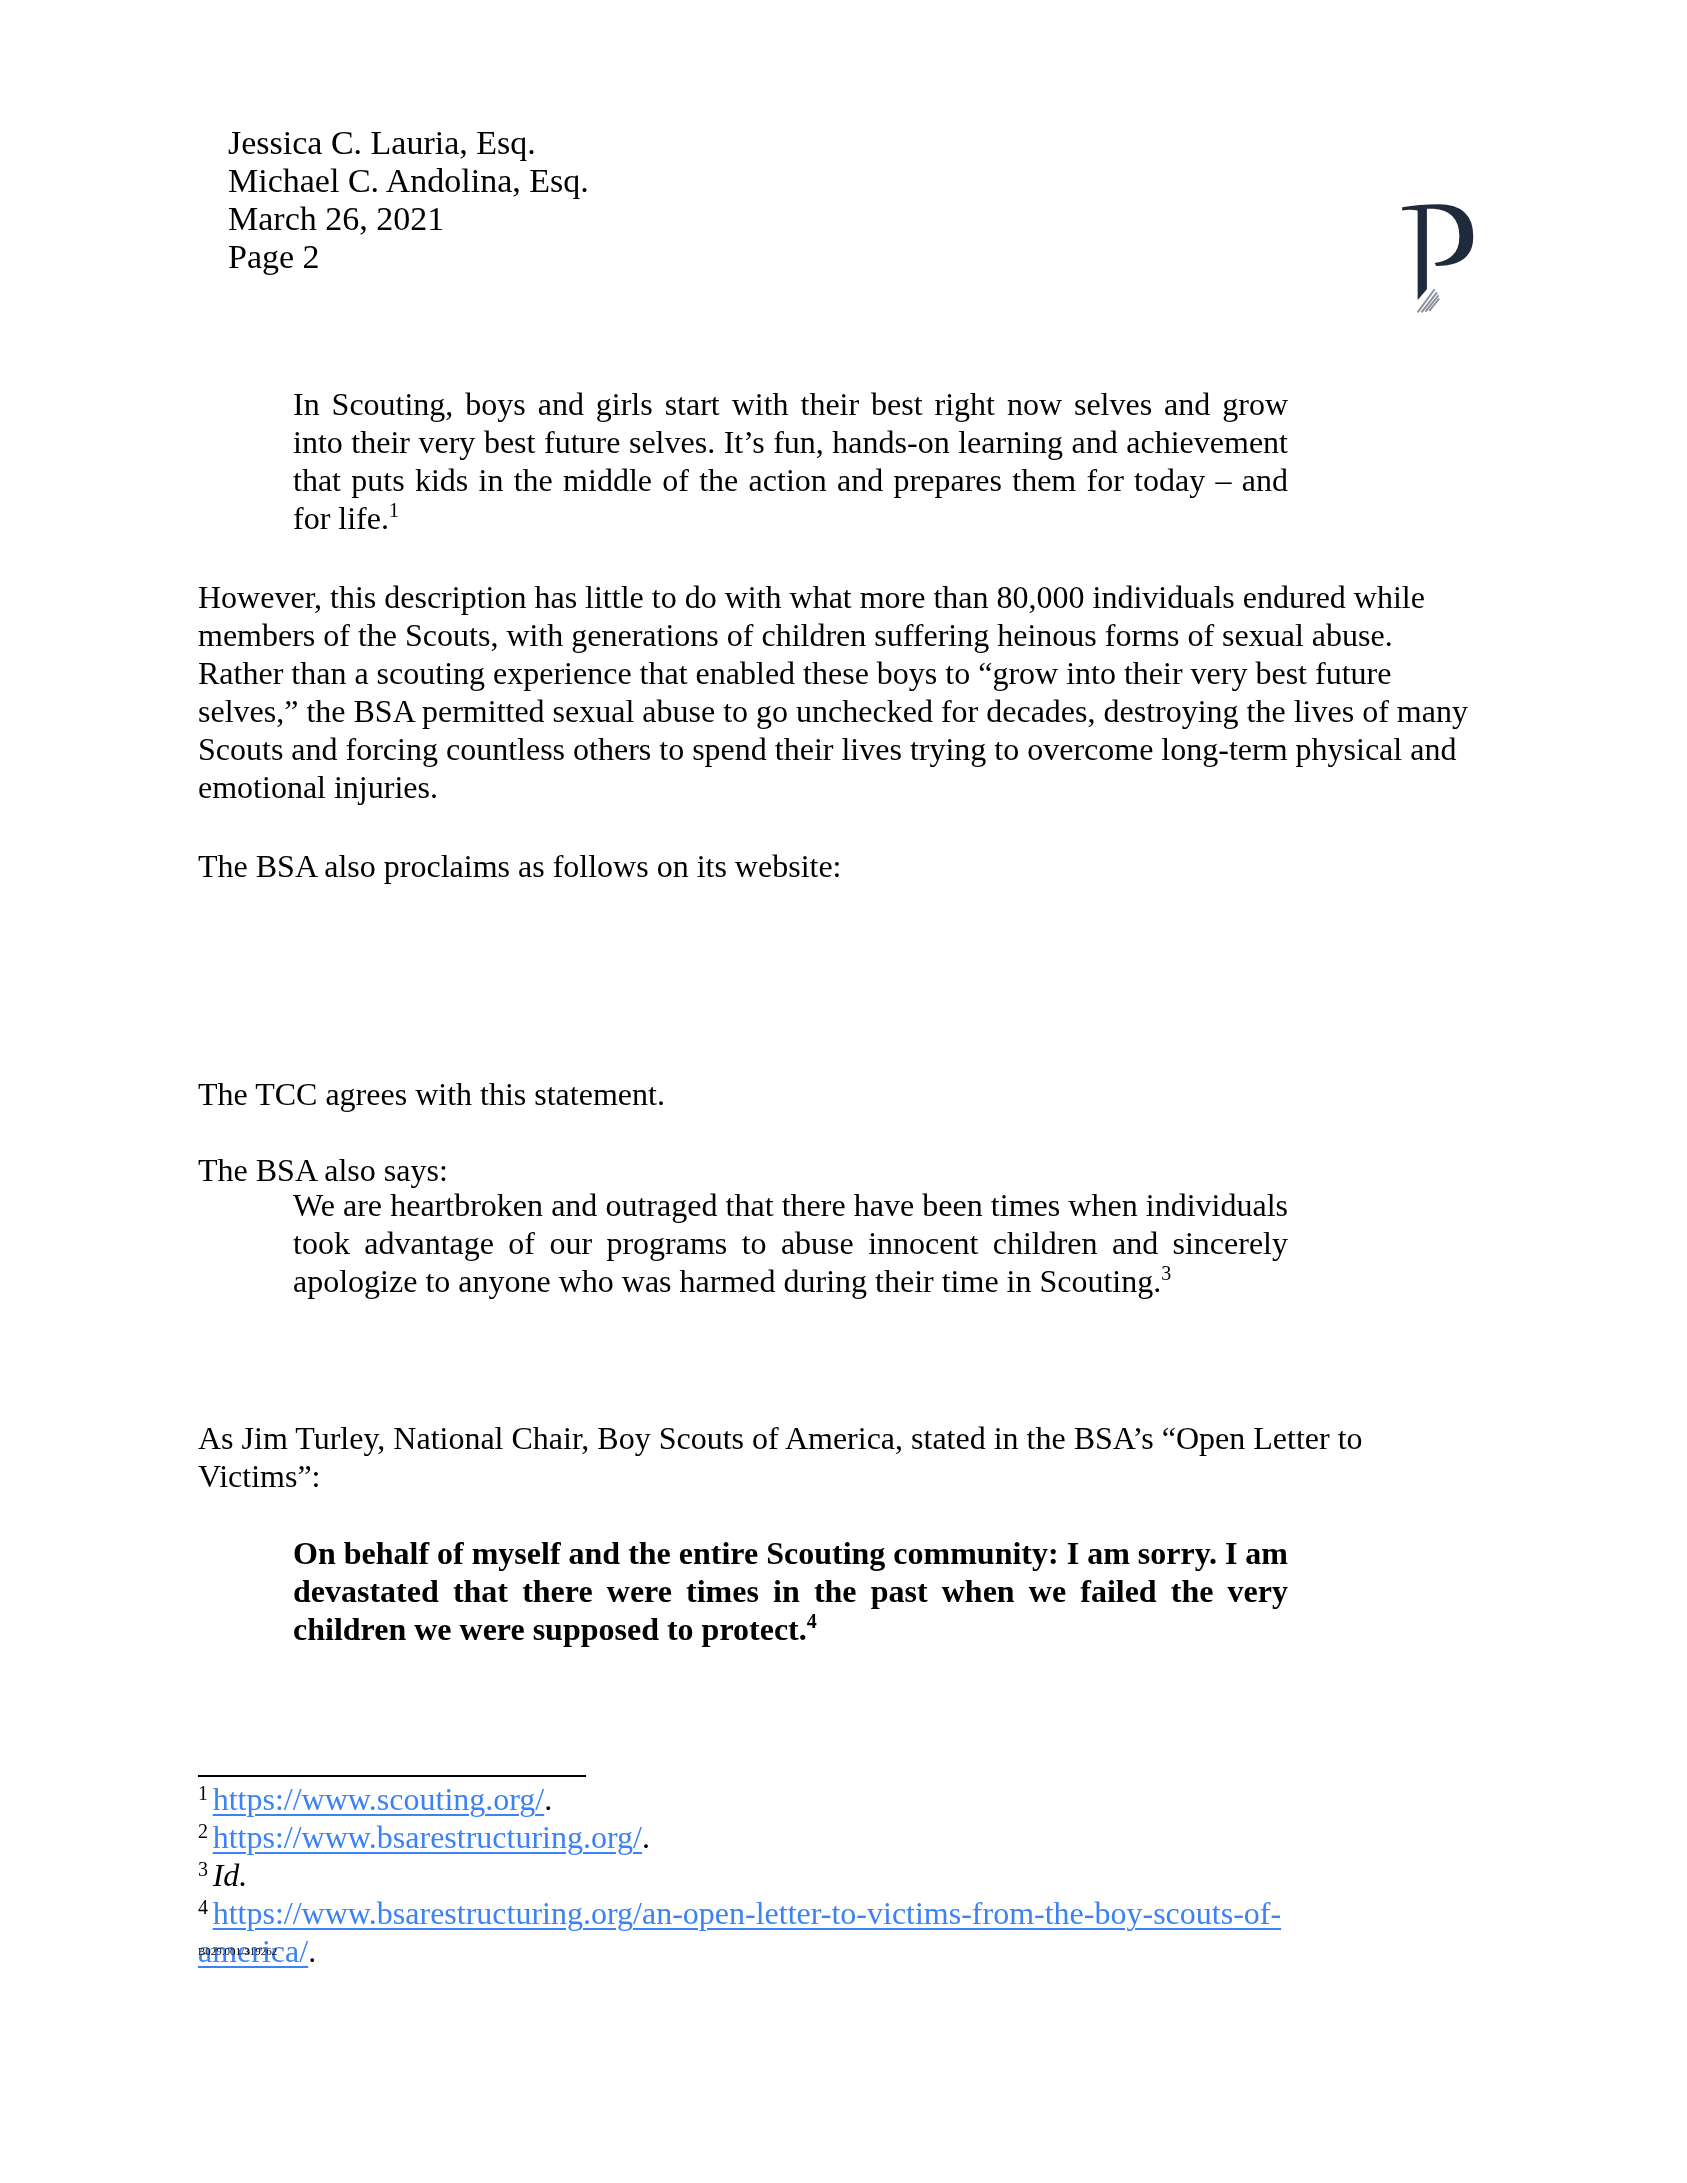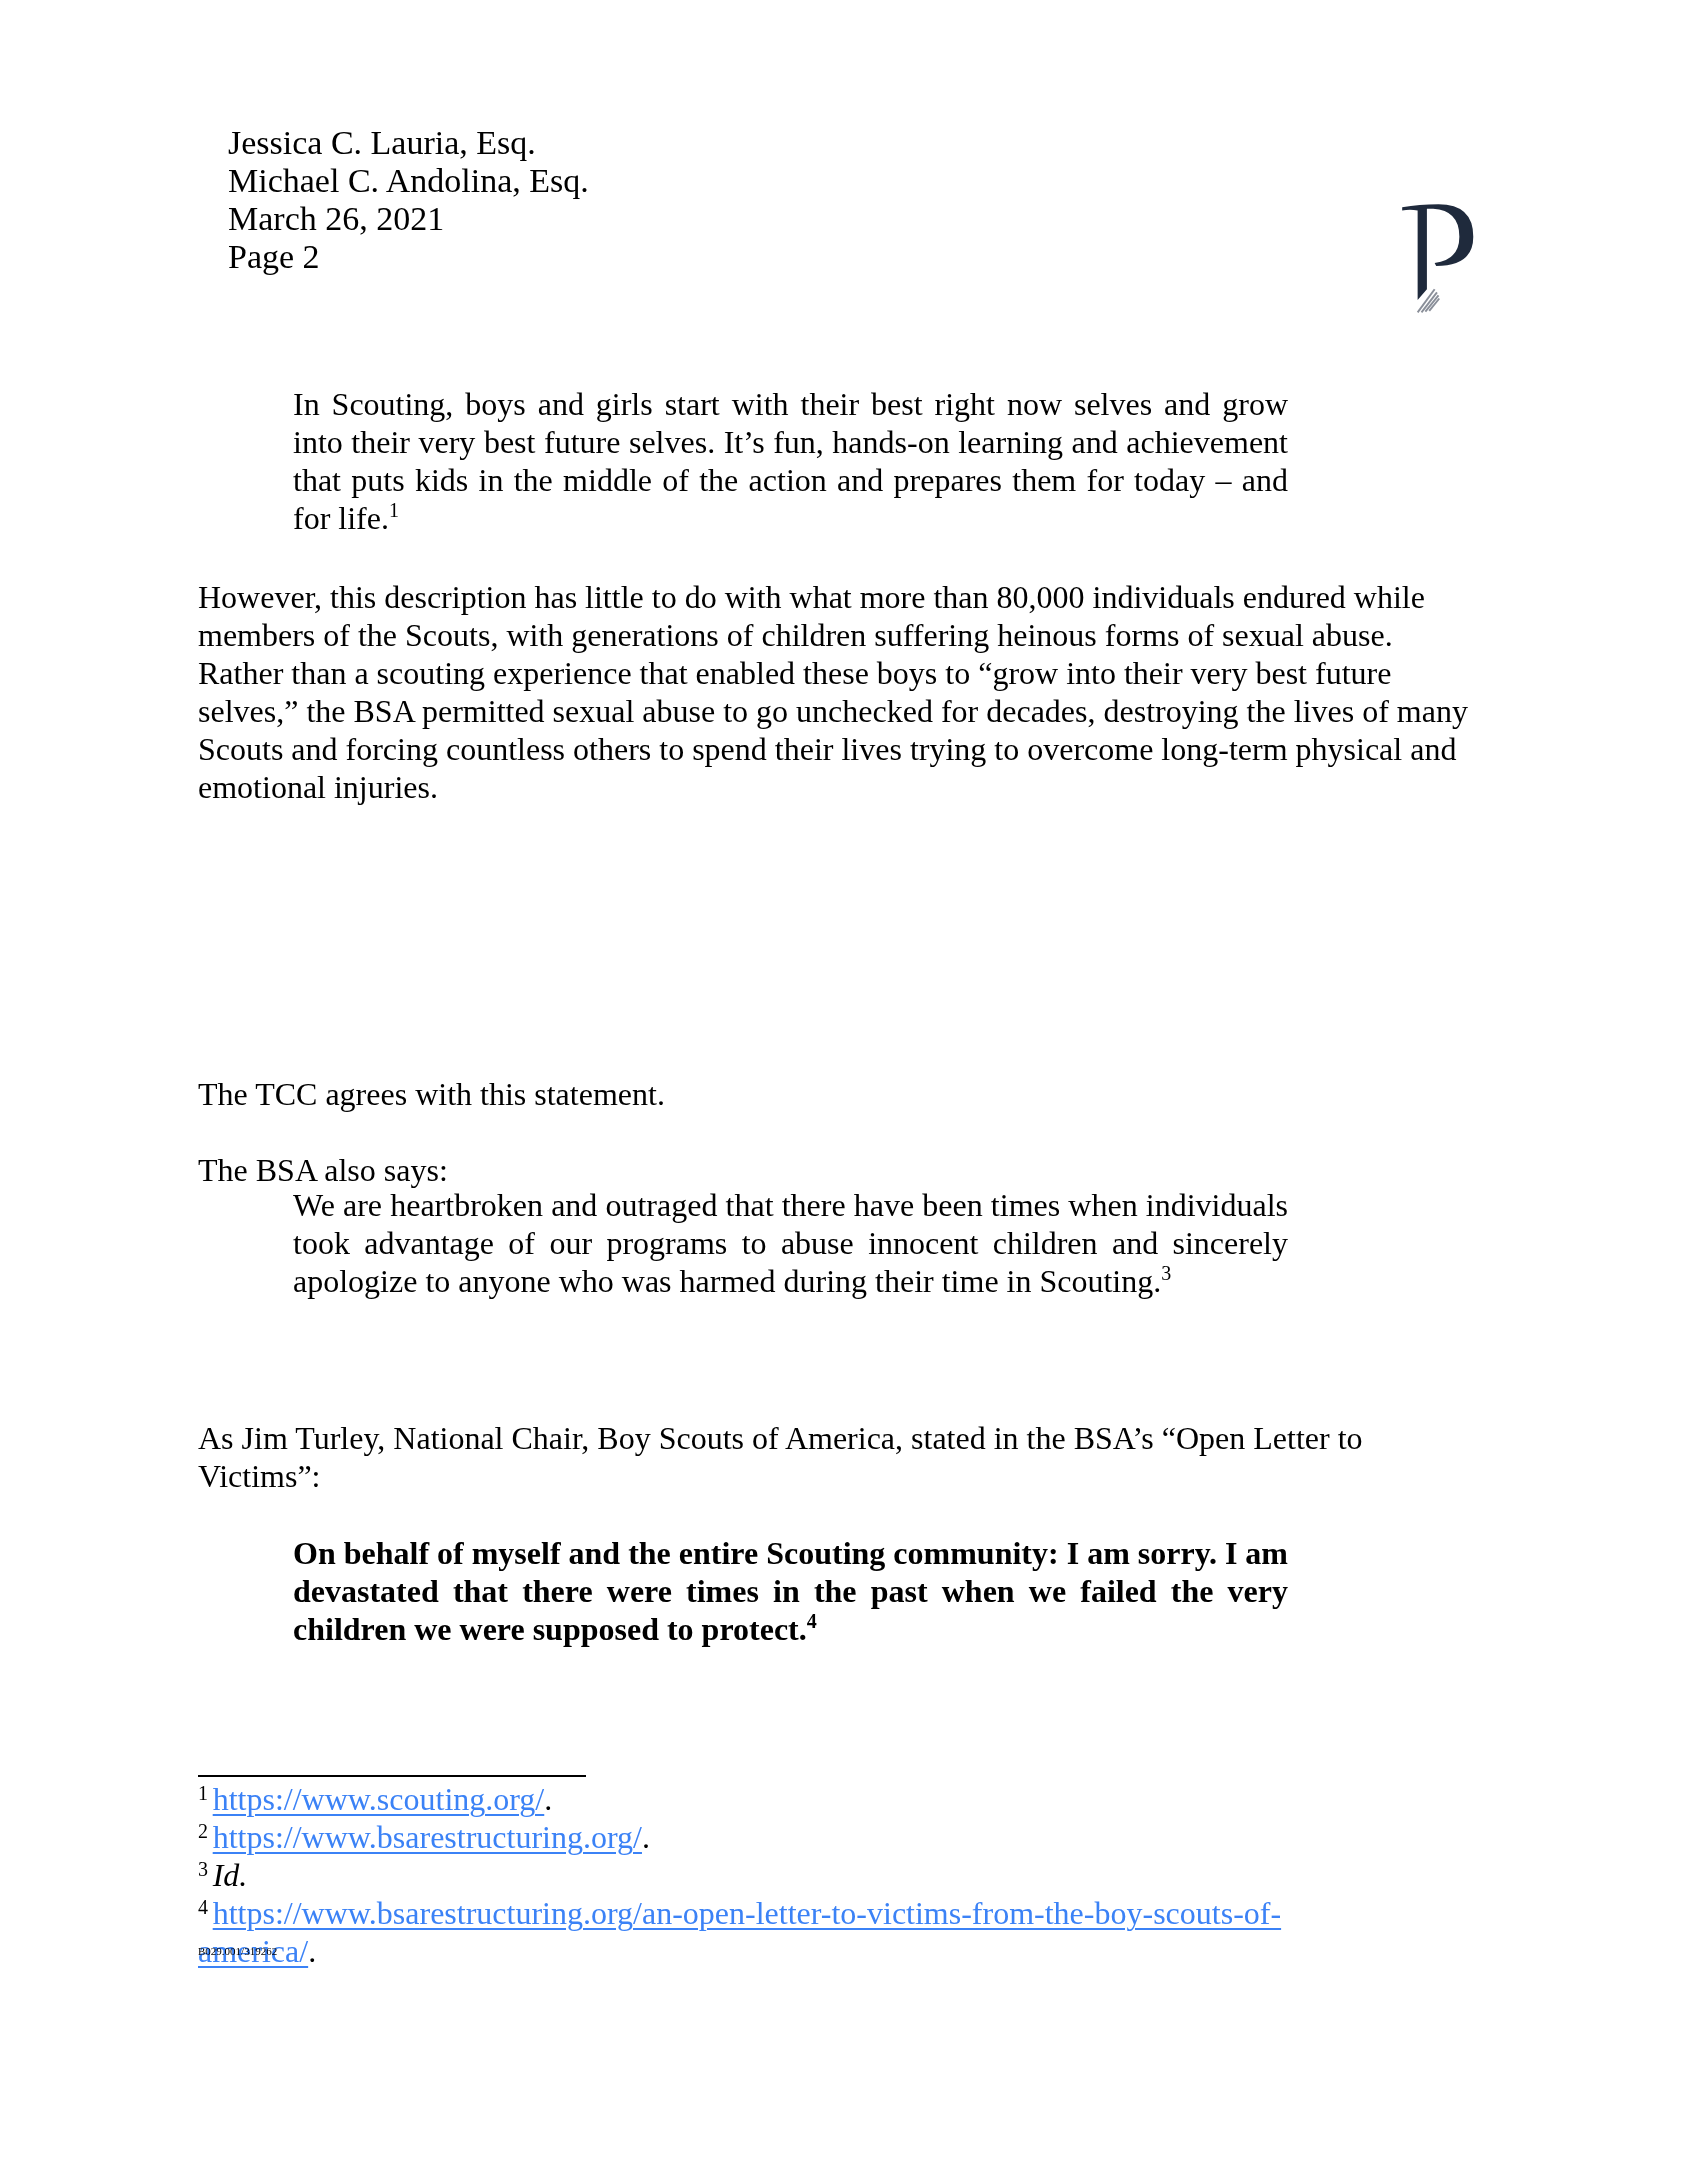--- a/index.html
+++ b/index.html
@@ -43,20 +43,21 @@
       <line x1="43" y1="146" x2="56" y2="130" stroke="#8a8f99" stroke-width="2.5"></line>
     </svg>
   </div>
 
   <div class="blk quote" style="top:385px;">
     <span>In Scouting, boys and girls start with their best right now selves and grow into their very best future selves. It’s fun, hands-on learning and achievement that puts kids in the middle of the action and prepares them for today – and for life.</span><sup>1</sup>
   </div>
 
   <div class="blk body" style="top:578px;">However, this description has little to do with what more than 80,000 individuals endured while members of the Scouts, with generations of children suffering heinous forms of sexual abuse.  Rather than a scouting experience that enabled these boys to “grow into their very best future selves,” the BSA permitted sexual abuse to go unchecked for decades, destroying the lives of many Scouts and forcing countless others to spend their lives trying to overcome long-term physical and emotional injuries.</div>
 
+  <div class="blk body" style="top:847px;">The BSA also proclaims as follows on its website:</div>
 
 
   <div class="blk body" style="top:1151px;">The BSA also says:</div>
 
   <div class="blk body" style="top:1075px;">The TCC agrees with this statement.</div>
 
   <div class="blk quote" style="top:1186px;">
     <span>We are heartbroken and outraged that there have been times when individuals took advantage of our programs to abuse innocent children and sincerely apologize to anyone who was harmed during their time in Scouting.</span><sup>3</sup>
   </div>
 

